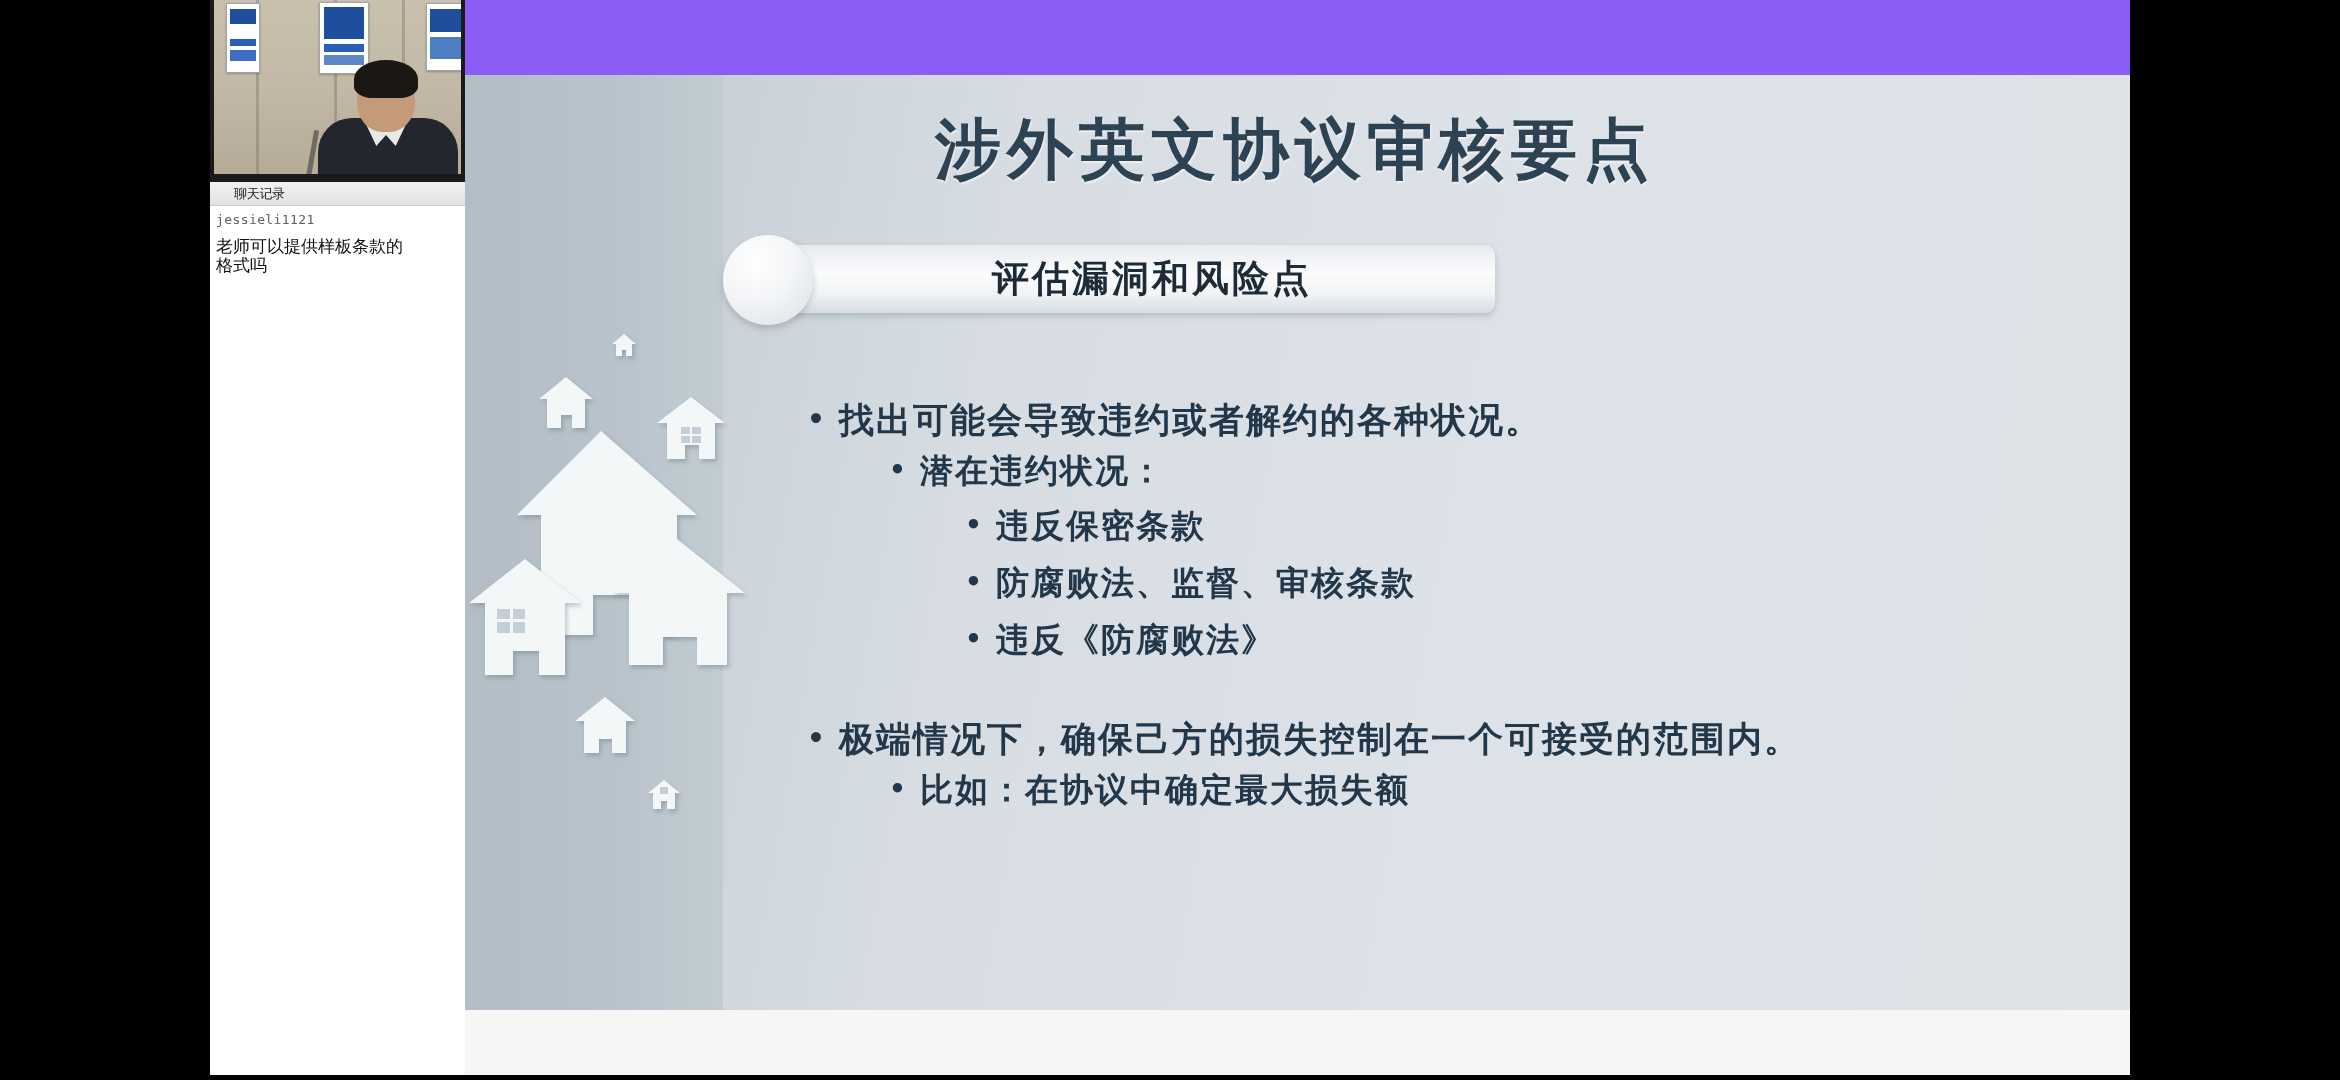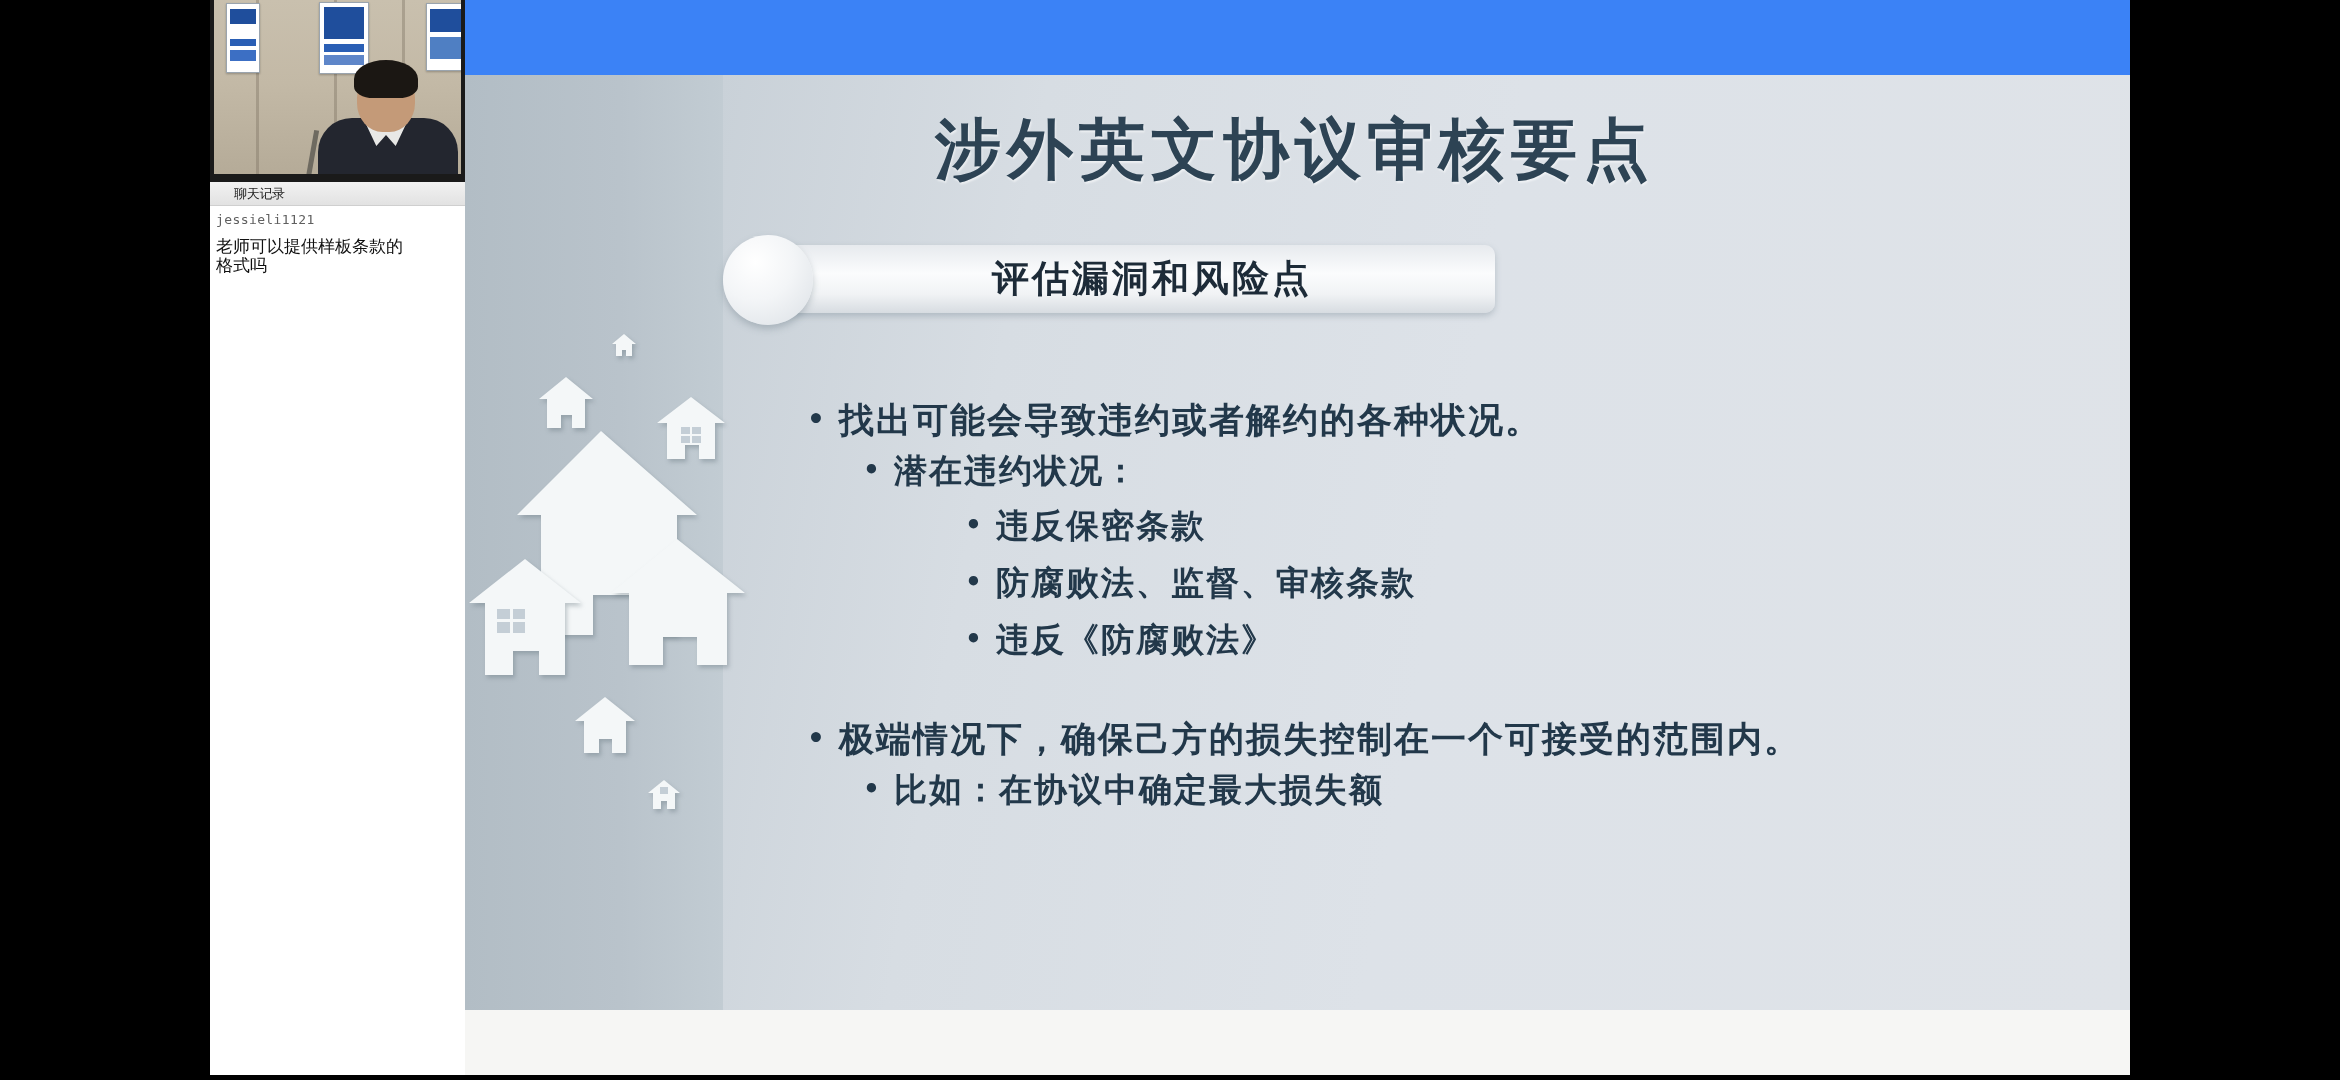--- a/index.html
+++ b/index.html
@@ -183,21 +183,21 @@
     margin-top: 10px;
   }
 
   
   .stage {
     position: absolute;
     left: 465px;
     top: 0;
     width: 1665px;
     height: 1080px;
-    background: #3b82f6;
+    background: #8b5cf6;
   }
 
   .slide {
     position: absolute;
     left: 0px;
     top: 75px;
     width: 1665px;
     height: 935px;
     background: linear-gradient(100deg,
                 #b6c1c9 0%,
@@ -295,21 +295,21 @@
   }
   .lvl1 {
     font-size: 35px;
     letter-spacing: 2px;
     margin-left: 12px;
     line-height: 50px;
   }
   .lvl2 {
     font-size: 33px;
     letter-spacing: 2px;
-    margin-left: 68px;
+    margin-left: 94px;
     line-height: 50px;
   }
   .lvl3 {
     font-size: 33px;
     letter-spacing: 2px;
     margin-left: 170px;
     line-height: 56px;
   }
   .dot { margin-right: 12px; font-size: 0.8em; vertical-align: 0.12em; }
   .gap { height: 46px; }

